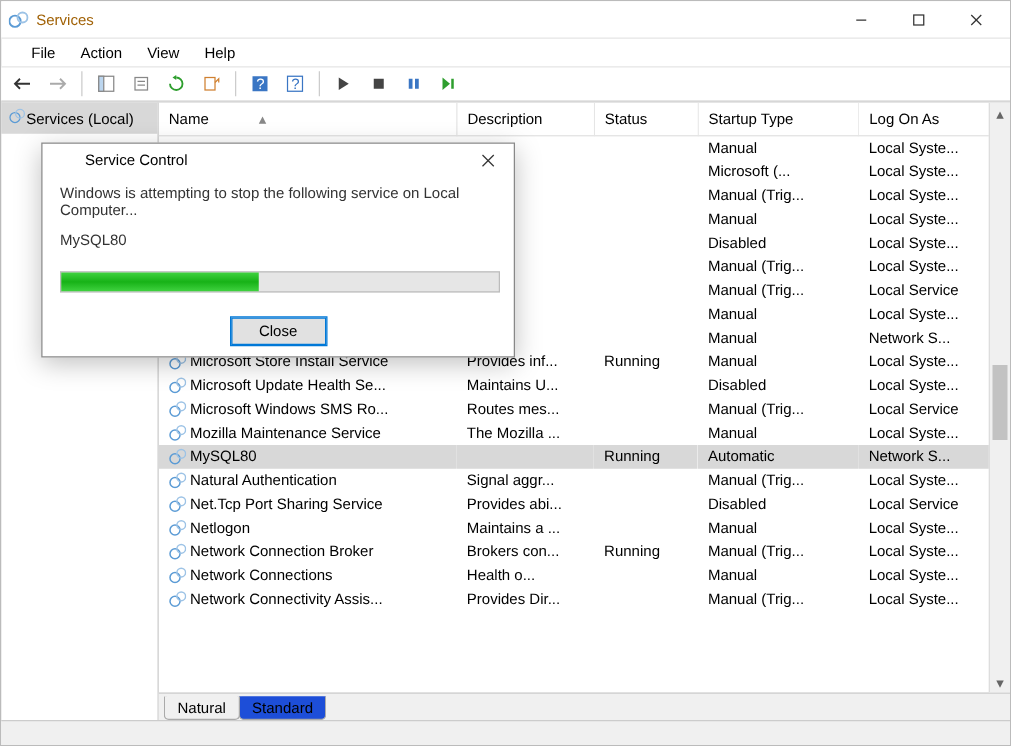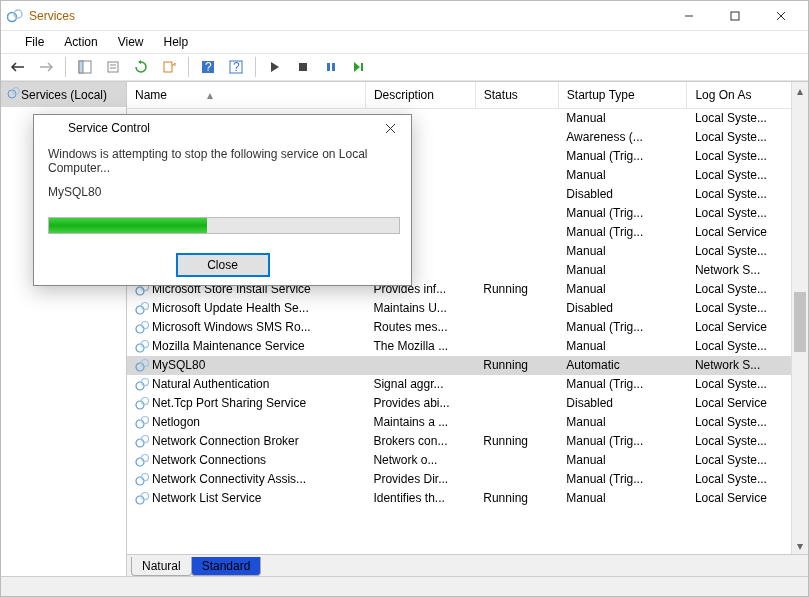--- a/index.html
+++ b/index.html
@@ -49,21 +49,21 @@
   .dialog { position:absolute; left:33px; top:114px; width:379px; height:172px; background:#fff; border:1px solid #888; box-shadow:0 5px 20px rgba(0,0,0,.25); display:flex; flex-direction:column;}
   .dialog .dtitlebar { height:26px; display:flex; align-items:center; padding:0 6px;}
   .dialog .dtitle { flex:1; padding-left:4px;margin-left:24px;}
   .dialog .dclose { width:30px; height:24px; display:flex; align-items:center; justify-content:center;}
   .dialog .dbody { flex:1; padding:6px 14px;}
   .dialog .msg { color:#333; margin-bottom:10px;}
   .dialog .svc { color:#333; margin-bottom:18px;}
   .progress { width:352px; height:17px; border:1px solid #bcbcbc; background:#e6e6e6; position:relative;}
   .progress .fill { position:absolute; left:0; top:0; bottom:0; width:45%; background:linear-gradient(to bottom,#3fd23f,#17b217,#3fd23f);}
   .dialog .dbuttons { height:40px; display:flex; align-items:center; justify-content:center;}
-  .dialog button { width:92px; height:22px; background:#e1e1e1; border:1px solid #0078d7; outline:1px solid #0078d7;}
+  .dialog button { width:76px; height:22px; background:#e1e1e1; border:1px solid #0078d7; outline:1px solid #0078d7;}
   .sortarrow{display:inline-block;margin-left:40px;color:#888;}
 </style>
 </head>
 <body>
 
 <div class="window">
   <div class="titlebar">
     <span class="icon">
       <svg viewBox="0 0 16 16" width="16" height="16">
           <circle cx="5" cy="9" r="4.5" fill="none" stroke="#5b9bd5" stroke-width="1.5"></circle>
@@ -200,21 +200,21 @@
                 <td class="col-name"></td>
                 <td class="col-desc"></td>
                 <td class="col-status"></td>
                 <td class="col-startup">Manual</td>
                 <td class="col-logon">Local Syste...</td>
               </tr>
               <tr>
                 <td class="col-name"></td>
                 <td class="col-desc"></td>
                 <td class="col-status"></td>
-                <td class="col-startup">Awareness (...</td>
+                <td class="col-startup">Microsoft (...</td>
                 <td class="col-logon">Local Syste...</td>
               </tr>
               <tr>
                 <td class="col-name"></td>
                 <td class="col-desc"></td>
                 <td class="col-status"></td>
                 <td class="col-startup">Manual (Trig...</td>
                 <td class="col-logon">Local Syste...</td>
               </tr>
               <tr>
@@ -347,44 +347,34 @@
                 <td class="col-desc">Brokers con...</td>
                 <td class="col-status">Running</td>
                 <td class="col-startup">Manual (Trig...</td>
                 <td class="col-logon">Local Syste...</td>
               </tr>
               <tr>
                 <td class="col-name"><span class="svcicon"><svg width="14" height="14">
                       <circle cx="5" cy="9" r="4" fill="none" stroke="#5b9bd5" stroke-width="1.2"></circle>
                       <circle cx="10" cy="5" r="3.5" fill="none" stroke="#9dc3e6" stroke-width="1.2"></circle>
                     </svg></span>Network Connections</td>
-                <td class="col-desc">Network o...</td>
+                <td class="col-desc">Health o...</td>
                 <td class="col-status"></td>
                 <td class="col-startup">Manual</td>
                 <td class="col-logon">Local Syste...</td>
               </tr>
               <tr>
                 <td class="col-name"><span class="svcicon"><svg width="14" height="14">
                       <circle cx="5" cy="9" r="4" fill="none" stroke="#5b9bd5" stroke-width="1.2"></circle>
                       <circle cx="10" cy="5" r="3.5" fill="none" stroke="#9dc3e6" stroke-width="1.2"></circle>
                     </svg></span>Network Connectivity Assis...</td>
                 <td class="col-desc">Provides Dir...</td>
                 <td class="col-status"></td>
                 <td class="col-startup">Manual (Trig...</td>
                 <td class="col-logon">Local Syste...</td>
-              </tr>
-              <tr>
-                <td class="col-name"><span class="svcicon"><svg width="14" height="14">
-                      <circle cx="5" cy="9" r="4" fill="none" stroke="#5b9bd5" stroke-width="1.2"></circle>
-                      <circle cx="10" cy="5" r="3.5" fill="none" stroke="#9dc3e6" stroke-width="1.2"></circle>
-                    </svg></span>Network List Service</td>
-                <td class="col-desc">Identifies th...</td>
-                <td class="col-status">Running</td>
-                <td class="col-startup">Manual</td>
-                <td class="col-logon">Local Service</td>
               </tr>
             </tbody>
         </table>
         <div class="vscroll">
           <div class="varrow top">▴</div>
           <div class="vthumb"></div>
           <div class="varrow bot">▾</div>
         </div>
       </div>
       <div class="tabs">

